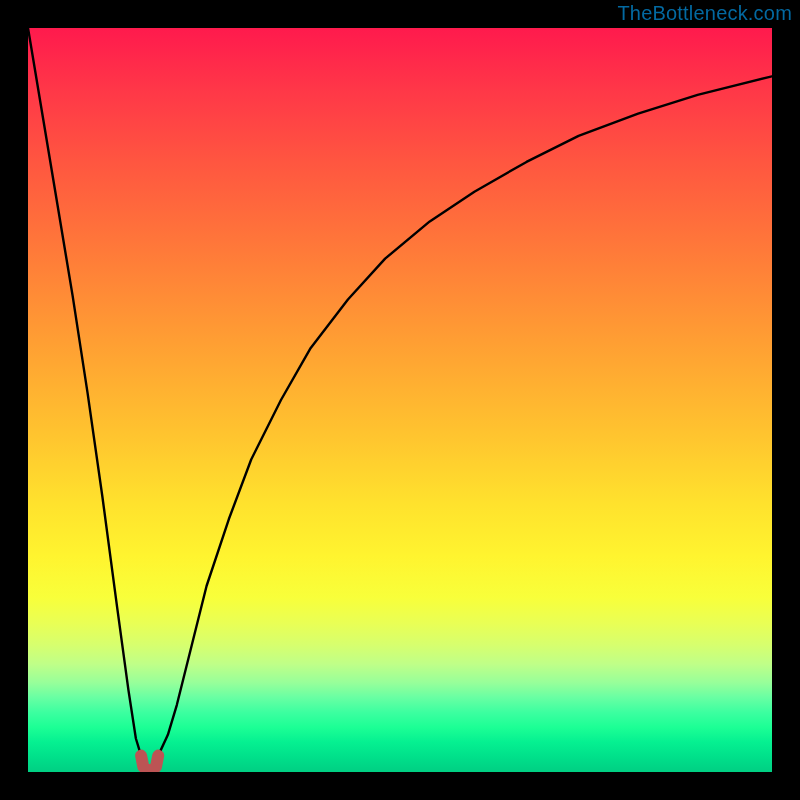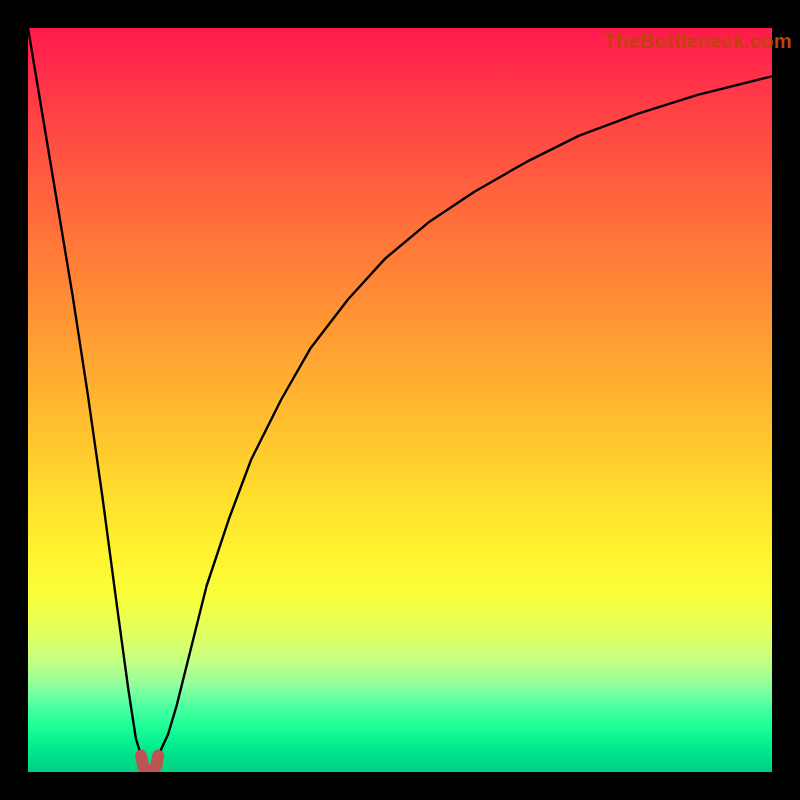--- a/index.html
+++ b/index.html
@@ -51,26 +51,25 @@
   }
   .curves {
     position: absolute;
     left: 0; top: 0;
     width: 100%; height: 100%;
   }
   .watermark {
     position: absolute;
     top: 2px;
     right: 8px;
-    color: #c2410c;
+    color: #0369a1;
     font-size: 20px;
-    font-weight: 700;
+    font-weight: 400;
     letter-spacing: 0.2px;
     user-select: none;
-    margin-top: 28px;
   }
 </style>
 </head>
 <body>
 
 <div class="frame">
   <div class="plot">
     <div class="grad"></div>
     <svg class="curves" viewBox="0 0 744 744" preserveAspectRatio="none">
       <path id="left-branch-path" fill="none" stroke="#000" stroke-width="2.4" stroke-linecap="round" stroke-linejoin="round" d="M0.00 0.00 L14.88 89.28 L29.76 178.56 L44.64 267.84 L59.52 364.56 L74.40 468.72 L89.28 580.32 L100.44 662.16 L107.88 710.52 L113.09 727.63"></path>

